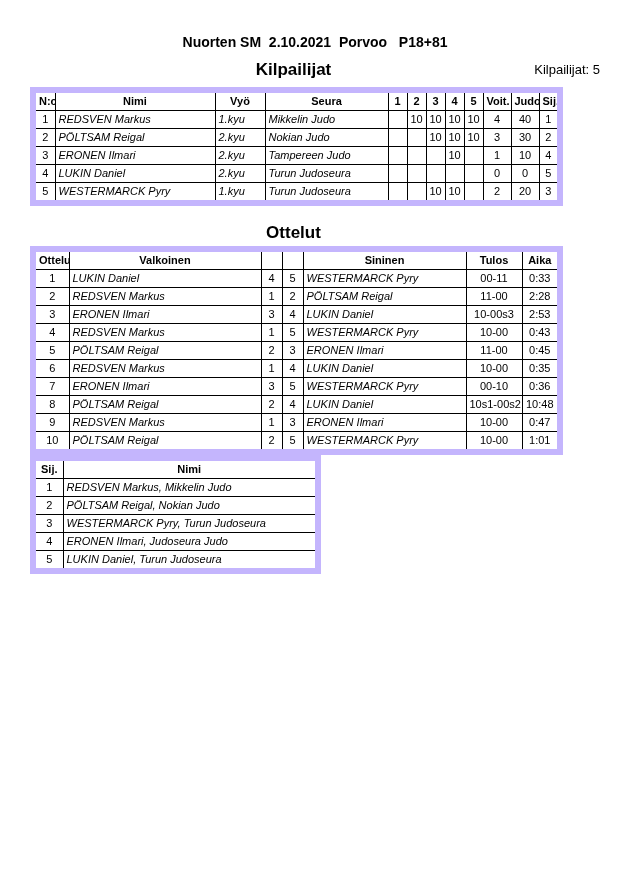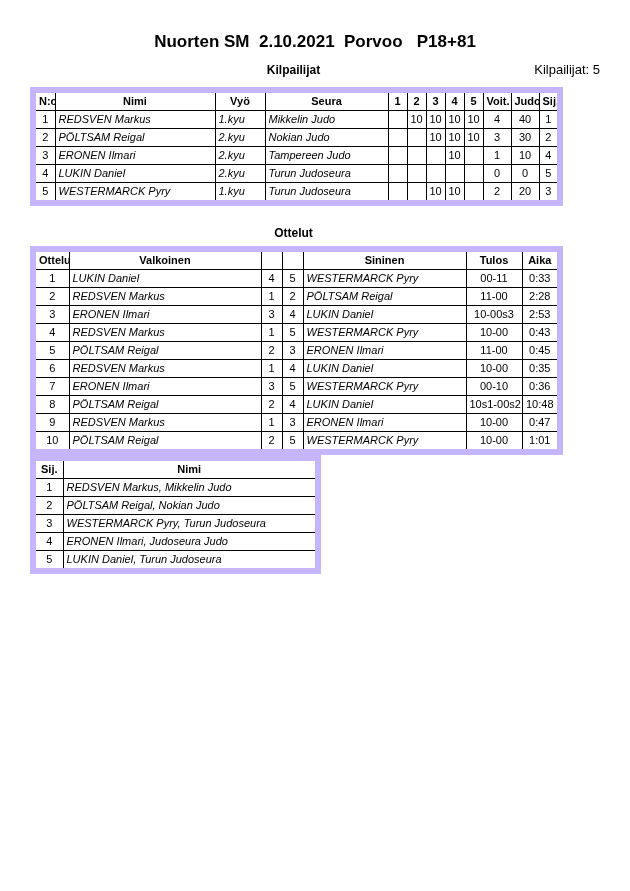--- a/index.html
+++ b/index.html
@@ -14,35 +14,35 @@
     width: 630px;
     height: 891px;
     background: #ffffff;
     box-sizing: border-box;
     padding: 0 30px;
     overflow: hidden;
   }
   .title {
     margin: 0;
     padding-top: 30px;
-    font-size: 17px;
+    font-size: 14px;
     line-height: 24px;
     font-weight: bold;
     text-align: center;
     white-space: pre;
   }
   .count-label {
     position: absolute;
     top: 64px;
     right: 30px;
     font-size: 13px;
     line-height: 12px;
   }
   h2.section-heading {
-    font-size: 12px;
+    font-size: 17px;
     line-height: 14px;
     font-weight: bold;
     text-align: center;
     margin: 0;
   }
   #heading-kilpailijat { width: 527px; margin: 9px 0 10px 0; }
   #heading-ottelut     { width: 527px; margin: 20px 0 6px 0; }
   #heading-tulokset    { width: 285px; margin: 16px 0 8px 0; }
 
   table.tbl {

